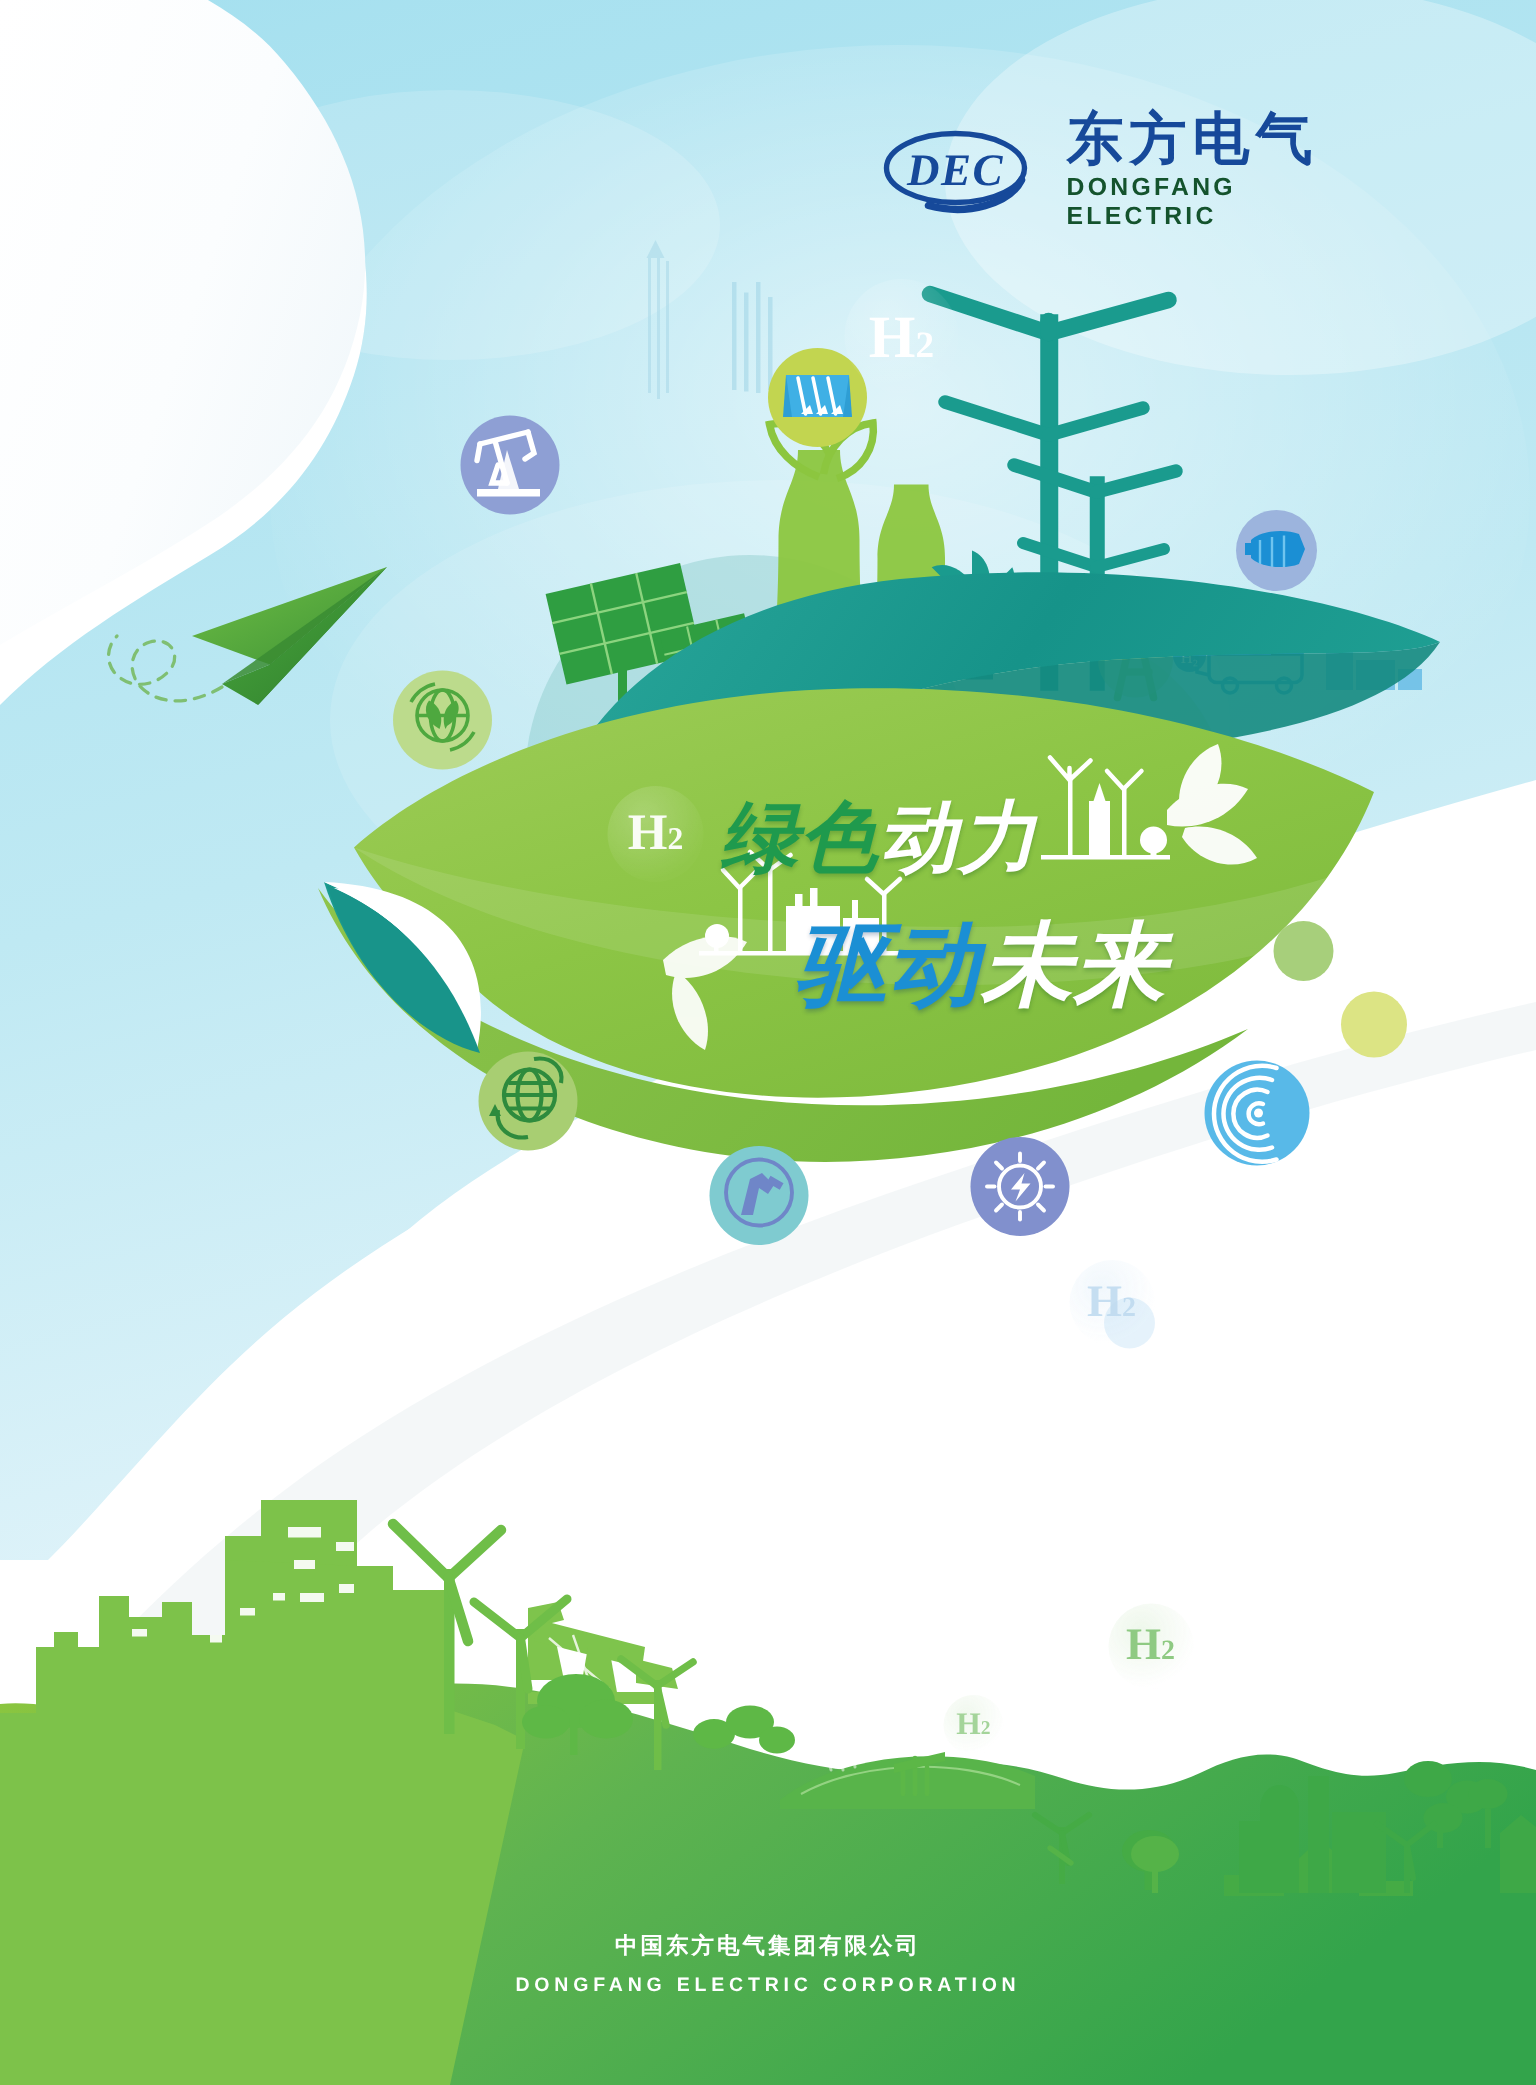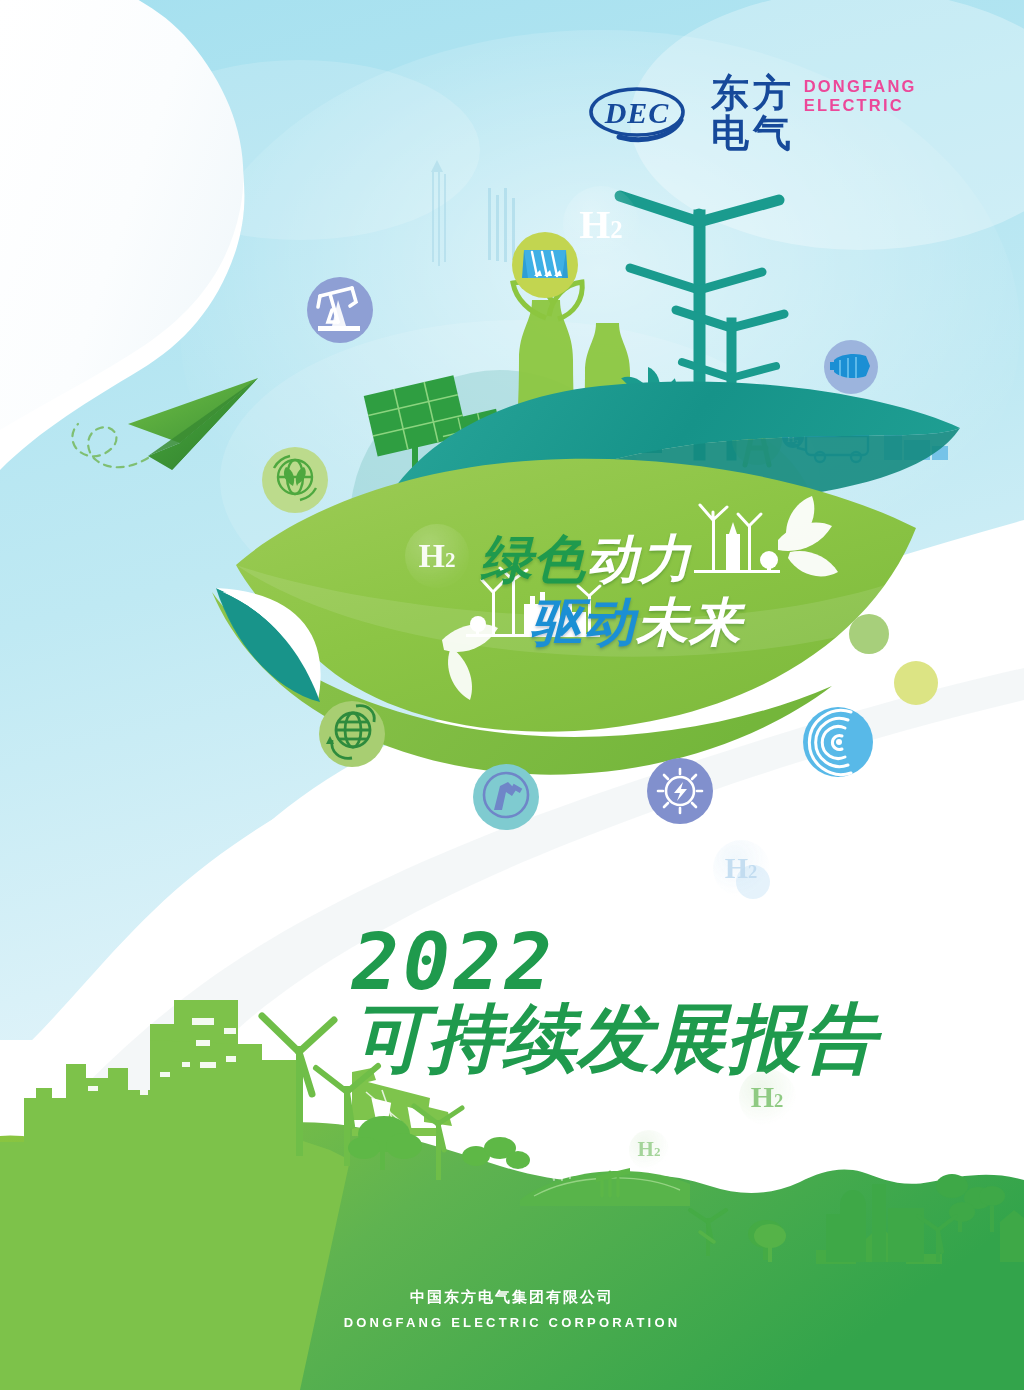--- a/index.html
+++ b/index.html
@@ -12,44 +12,44 @@
   }
   #cover { position:absolute; inset:0; width:1024px; height:1390px; overflow:hidden; }
   svg.layer { position:absolute; left:0; top:0; width:1024px; height:1390px; }
 
   
   .logo-block {
     position:absolute; left:585px; top:78px; width:340px; height:72px;
     display:flex; align-items:center; gap:14px;
   }
   .logo-mark { width:112px; height:60px; flex:none; }
-  .logo-text { display:flex; flex-direction:row; justify-content:center; }
+  .logo-text { display:flex; flex-direction:column; justify-content:center; }
   .logo-cn {
     font-family:"Liberation Sans", sans-serif;
     font-size:38px; font-weight:bold; color:#16499a;
     letter-spacing:4px; line-height:1.05;
   }
   .logo-en {
     font-family:"Liberation Sans", sans-serif;
-    font-size:16.5px; font-weight:bold; color:#ec4899;
+    font-size:16.5px; font-weight:bold; color:#14532d;
     letter-spacing:2.2px; margin-top:3px;
   }
 
   
   .slogan {
     position:absolute; left:480px; top:520px; width:340px; height:125px;
   }
   .slogan-line {
     font-family:"Liberation Sans", sans-serif;
     font-weight:bold; font-style:italic; white-space:nowrap;
     line-height:1;
     margin-top:13px;
   }
   .slogan-l1 { font-size:52px; letter-spacing:1px; }
-  .slogan-l2 { font-size:52px; letter-spacing:1px; margin-top:11px; margin-left:50px; }
+  .slogan-l2 { font-size:61px; letter-spacing:1px; margin-top:28px; margin-left:50px; }
   .sg-green { color:#1f9a4d; text-shadow:0 2px 3px rgba(0,70,20,.22); }
   .sg-white { color:#ffffff; text-shadow:0 2px 3px rgba(0,70,20,.25); }
   .sg-blue  { color:#1b8fd4; text-shadow:0 2px 3px rgba(0,40,90,.25); }
 
   
   .report-title { position:absolute; left:352px; top:925px; width:560px; }
   .rt-year {
     font-family:"DejaVu Sans Mono", monospace;
     font-size:78px; font-weight:bold; font-style:italic;
     color:#1f9a4d; letter-spacing:4px; line-height:.95;
@@ -644,24 +644,20 @@
 
   <div class="slogan">
     <div class="slogan-line slogan-l1">
       <span class="sg-green">绿色</span><span class="sg-white">动力</span>
     </div>
     <div class="slogan-line slogan-l2">
       <span class="sg-blue">驱动</span><span class="sg-white">未来</span>
     </div>
   </div>
 
-  <div class="report-title">
-    <div class="rt-year">2022</div>
-    <div class="rt-main">可持续发展报告</div>
-  </div>
 
   <div class="footer">
     <div class="ft-cn">中国东方电气集团有限公司</div>
     <div class="ft-en">DONGFANG ELECTRIC CORPORATION</div>
   </div>
 
   <div id="h2-host">
       <div class="h2" style="left: 563px; top: 186px; width: 76px; height: 76px; font-size: 40px; color: rgb(255, 255, 255); background: radial-gradient(circle at 38% 32%, rgba(255, 255, 255, 0.22), rgba(255, 255, 255, 0.02) 72%); opacity: 1;">
         <span>H<sub>2</sub></span>
       </div>

